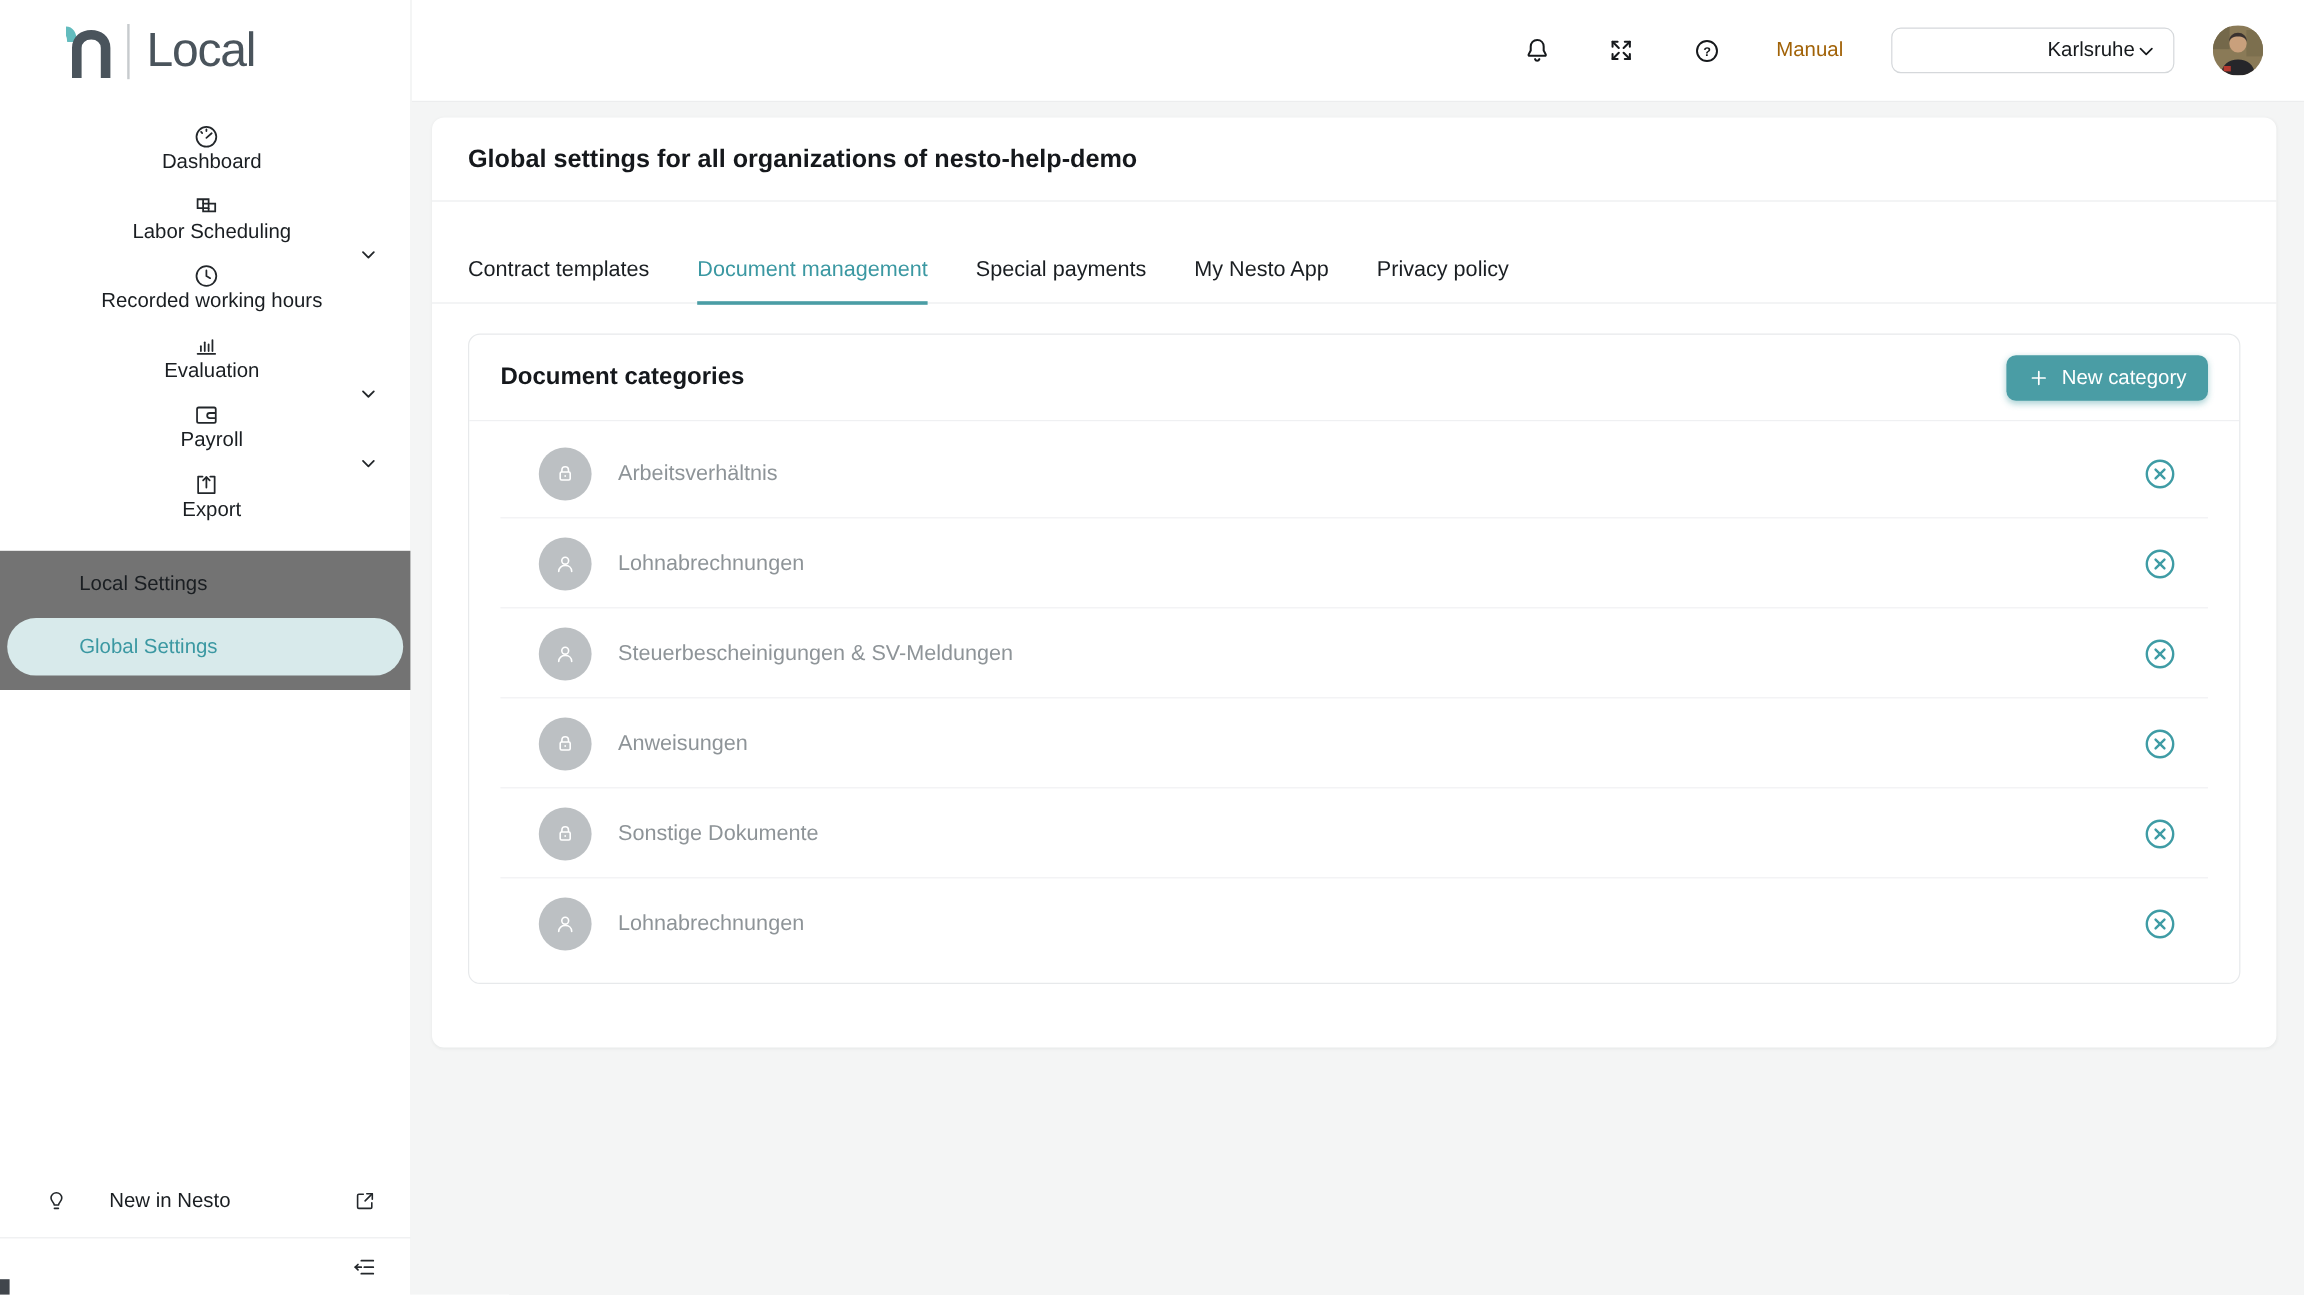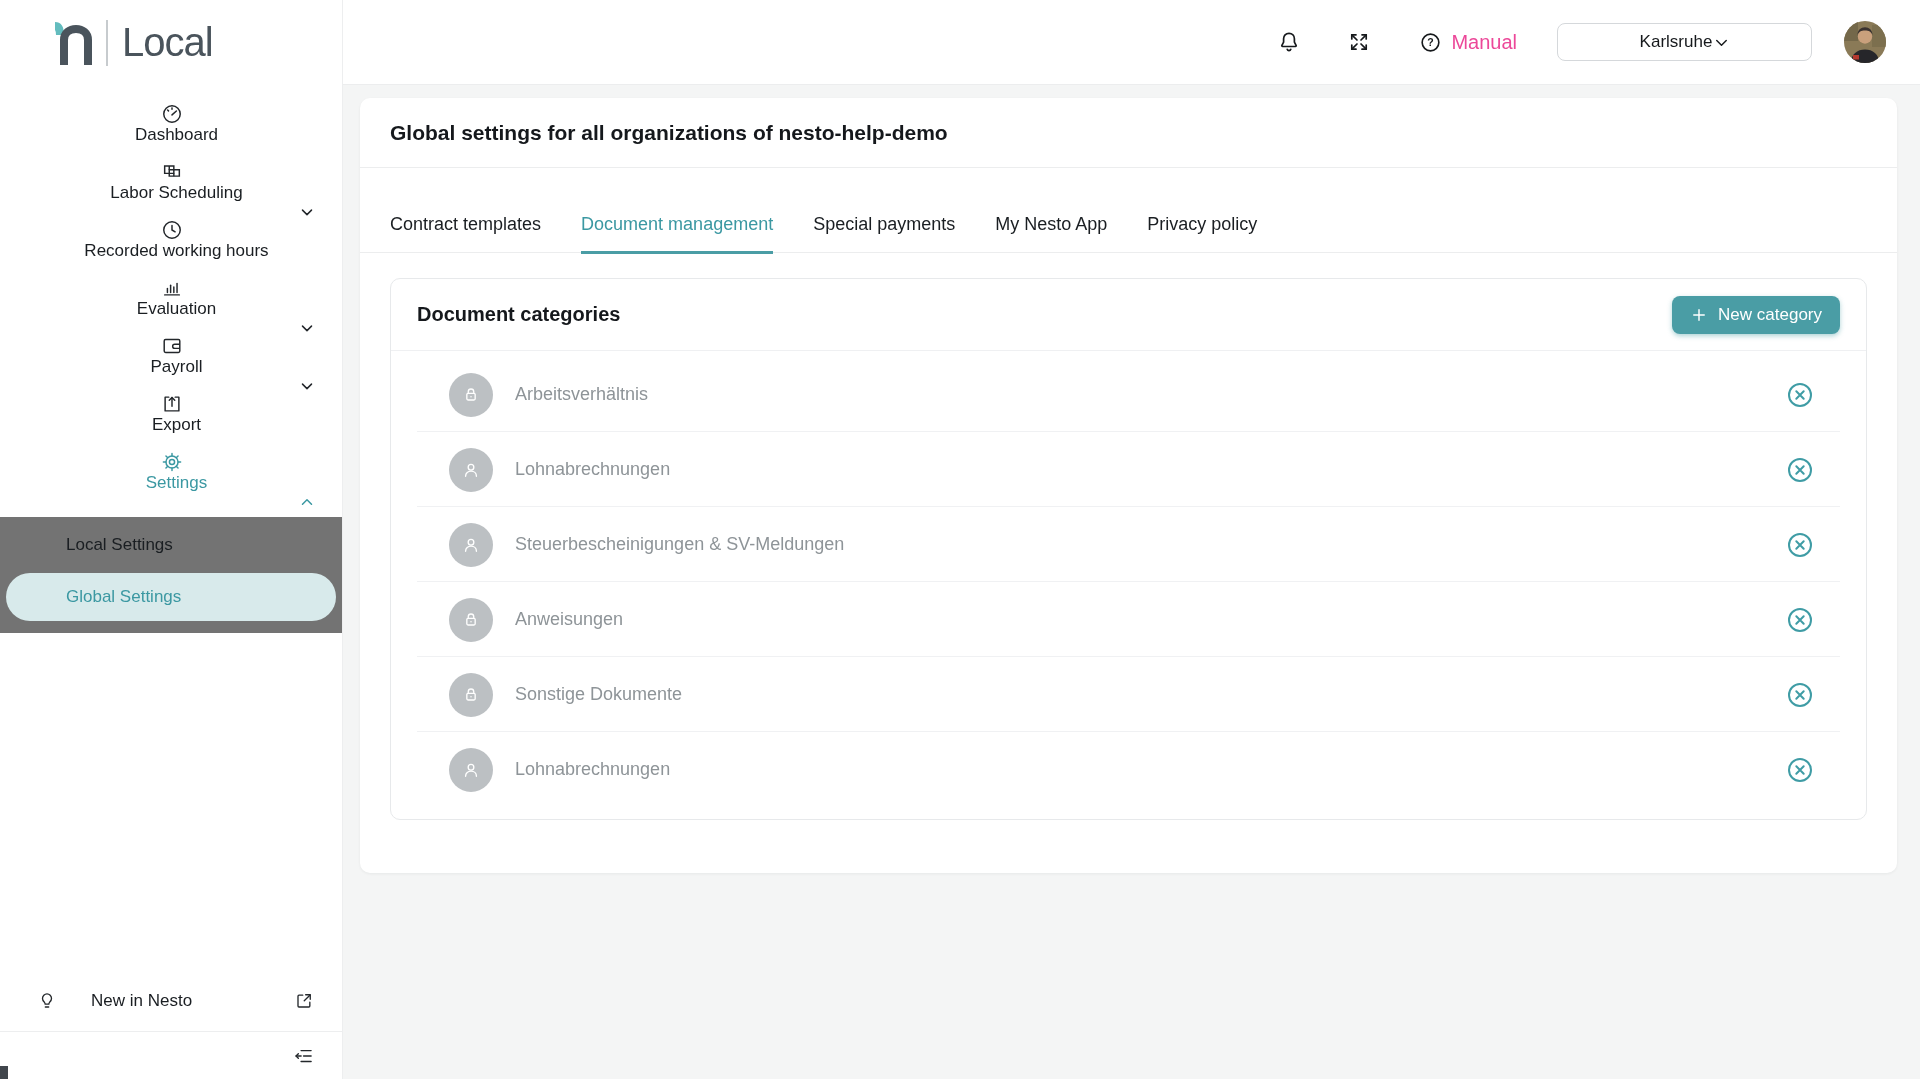--- a/index.html
+++ b/index.html
@@ -59,24 +59,24 @@
   .topbar {
     height:85px; flex:none; background:#fff;
     display:flex; align-items:center; justify-content:flex-end;
     padding-right:34px; border-bottom:1px solid #ECEDEE;
   }
   .tb-icon { display:flex; cursor:pointer; }
   .tb-bell { margin-right:46px; }
   .tb-expand { margin-right:48px; }
   .manual-group { display:flex; align-items:center; margin-right:40px; cursor:pointer; }
   .manual-group .q-ic { display:flex; margin-right:9px; }
-  .manual-label { font-size:20px; color:#ec4899; }
+  .manual-label { font-size:17px; color:#a16207;margin-left:37px; }
   .location-select {
-    width:255px; height:38px; border:1px solid #D5D8DB; border-radius:8px;
-    display:flex; align-items:center; justify-content:center;
+    width:236px; height:38px; border:1px solid #D5D8DB; border-radius:8px;
+    display:flex; align-items:center; justify-content:flex-end;
     padding:0 13px 0 15px; margin-right:32px; font-size:17px; color:#16191C;
     background:#fff; cursor:pointer;
   }
   .avatar {
     width:42px; height:42px; border-radius:50%; overflow:hidden; flex:none; cursor:pointer;
   }
 
   .content { flex:1; background:#F4F5F5; padding:13px 23px 0 17px; min-width:0; }
   .main-card {
     background:#fff; border-radius:10px; height:775px;
@@ -217,35 +217,20 @@
         <span class="nav-ic">
           <svg width="22" height="22" viewBox="0 0 24 24" fill="none" stroke="#23272B" stroke-width="1.6" stroke-linecap="round" stroke-linejoin="round">
             <path d="M8.5 4.5H4.5v15h15v-15h-4"></path>
               <path d="M12 14.5V5"></path>
               <path d="M9 8l3-3 3 3"></path>
           </svg>
         </span>
         <span class="nav-label">Export</span>
       </div>
 
-      <div class="nav-item teal">
-        <span class="nav-ic">
-          <svg width="22" height="22" viewBox="0 0 24 24" fill="none" stroke="#3B98A2" stroke-width="1.6" stroke-linecap="round">
-            <circle cx="12" cy="12" r="6.6"></circle>
-              <circle cx="12" cy="12" r="2.8"></circle>
-            <path d="M12 2.6v2.8M12 18.6v2.8M2.6 12h2.8M18.6 12h2.8M5.4 5.4l2 2M16.6 16.6l2 2M18.6 5.4l-2 2M7.4 16.6l-2 2"></path>
-          </svg>
-        </span>
-        <span class="nav-label">Settings</span>
-        <span class="chev">
-          <svg width="18" height="18" viewBox="0 0 24 24" fill="none" stroke="#3B98A2" stroke-width="2" stroke-linecap="round" stroke-linejoin="round">
-              <path d="M6 15l6-6 6 6"></path>
-            </svg>
-        </span>
-      </div>
 
       <div class="submenu">
         <div class="submenu-item">
           <span>Local Settings</span>
         </div>
         <div class="submenu-item active">
           <span>Global Settings</span>
         </div>
       </div>
     </nav>

